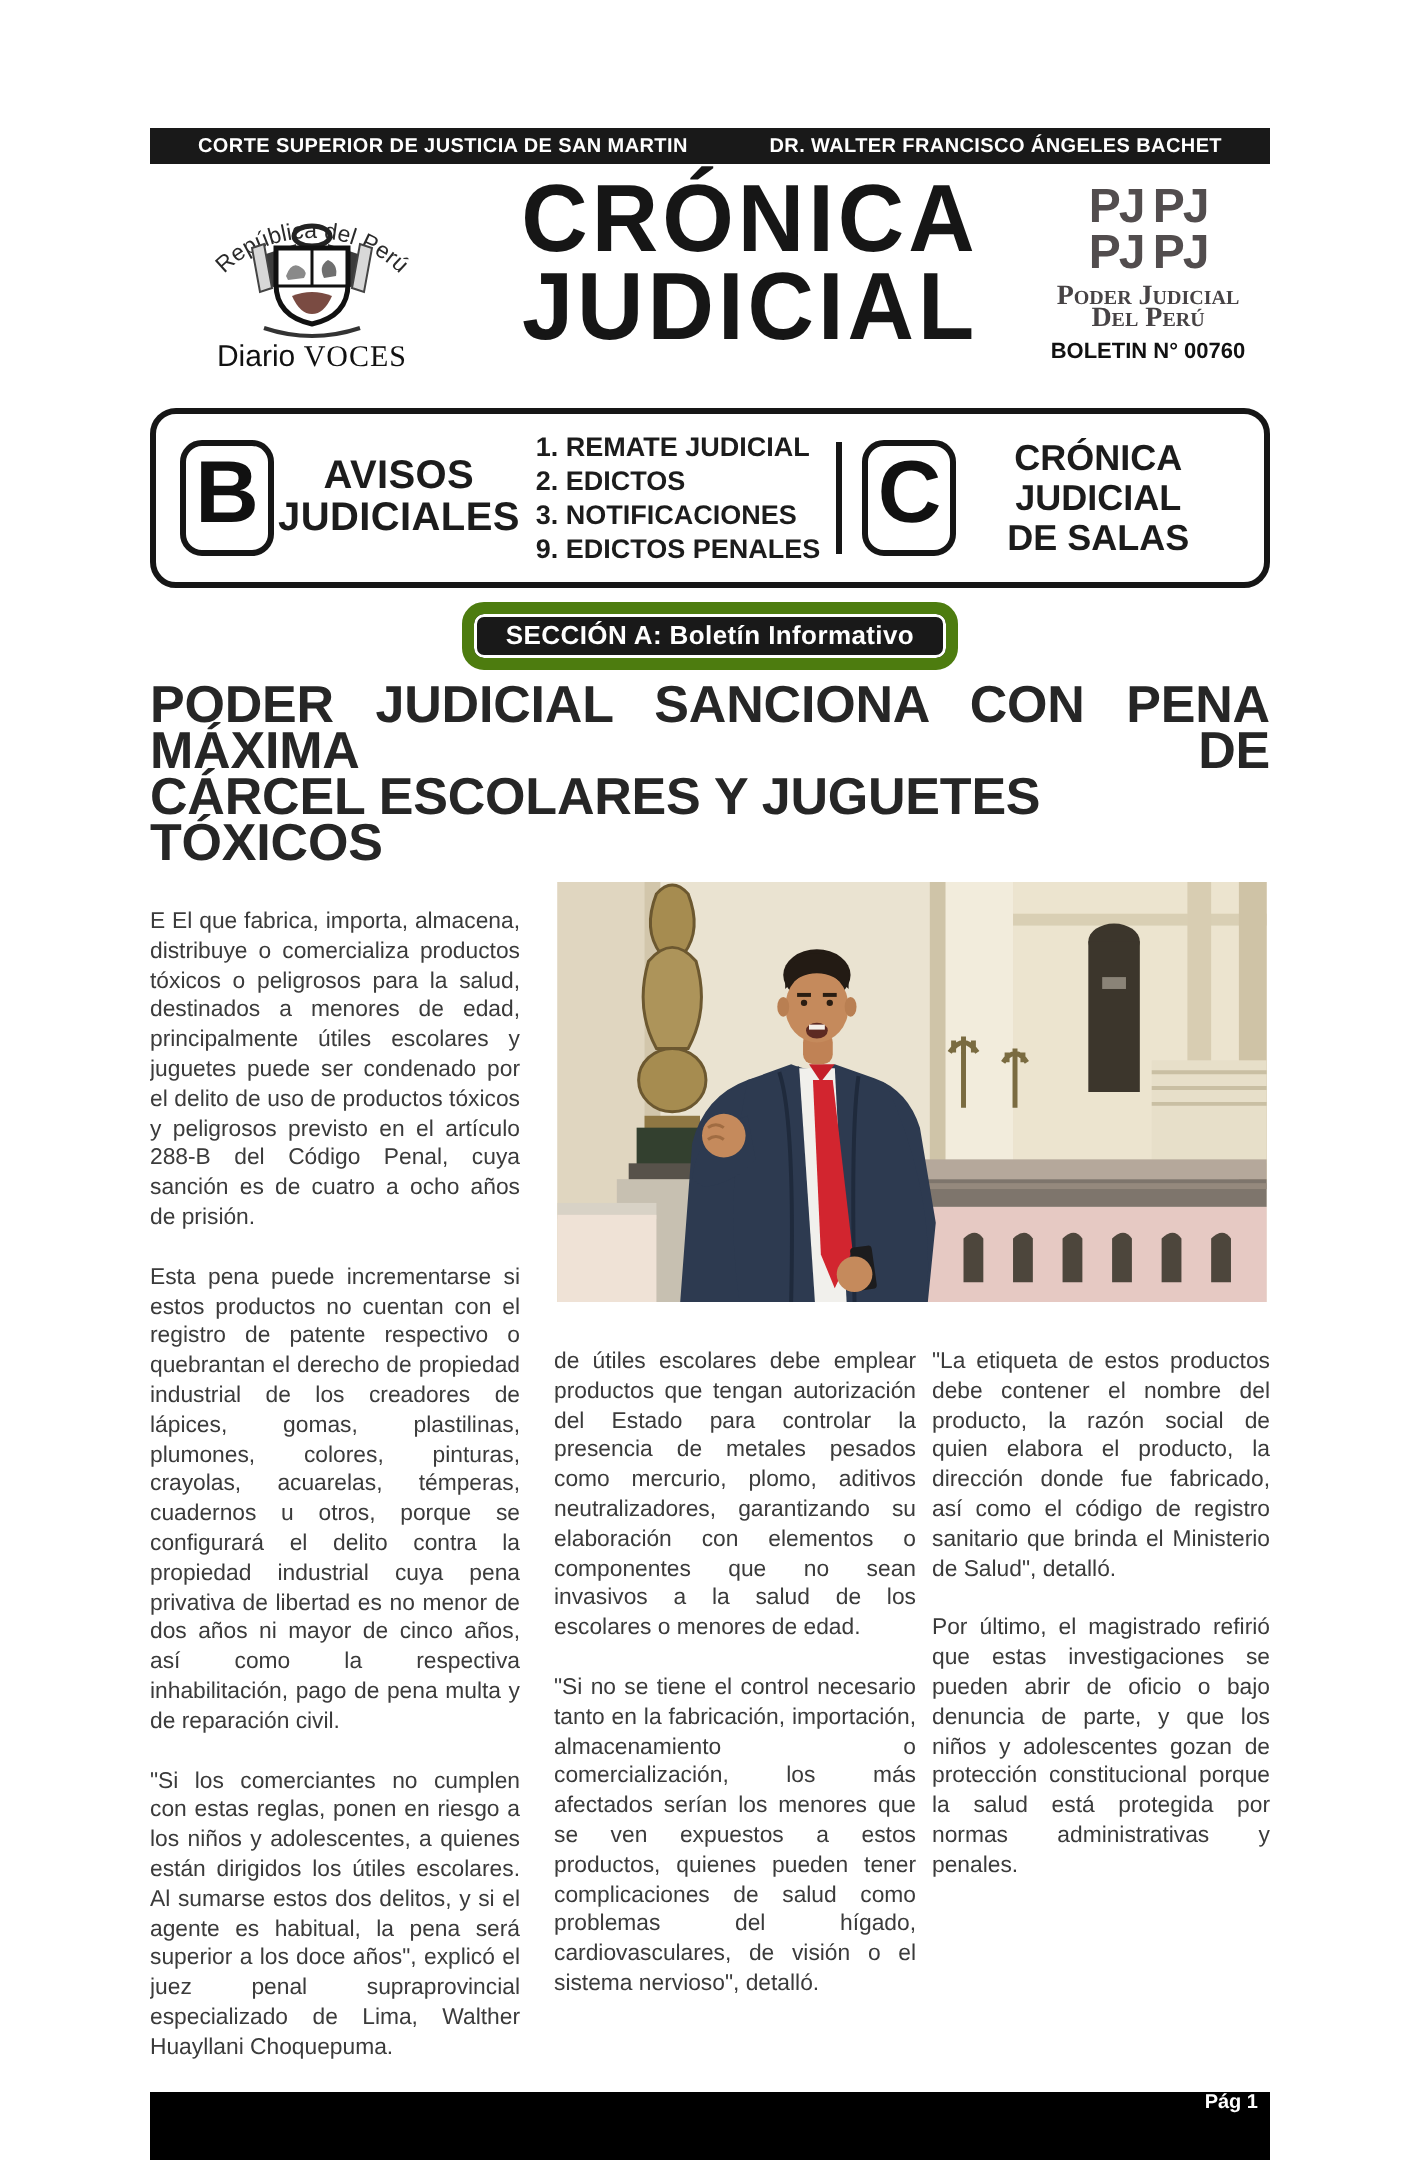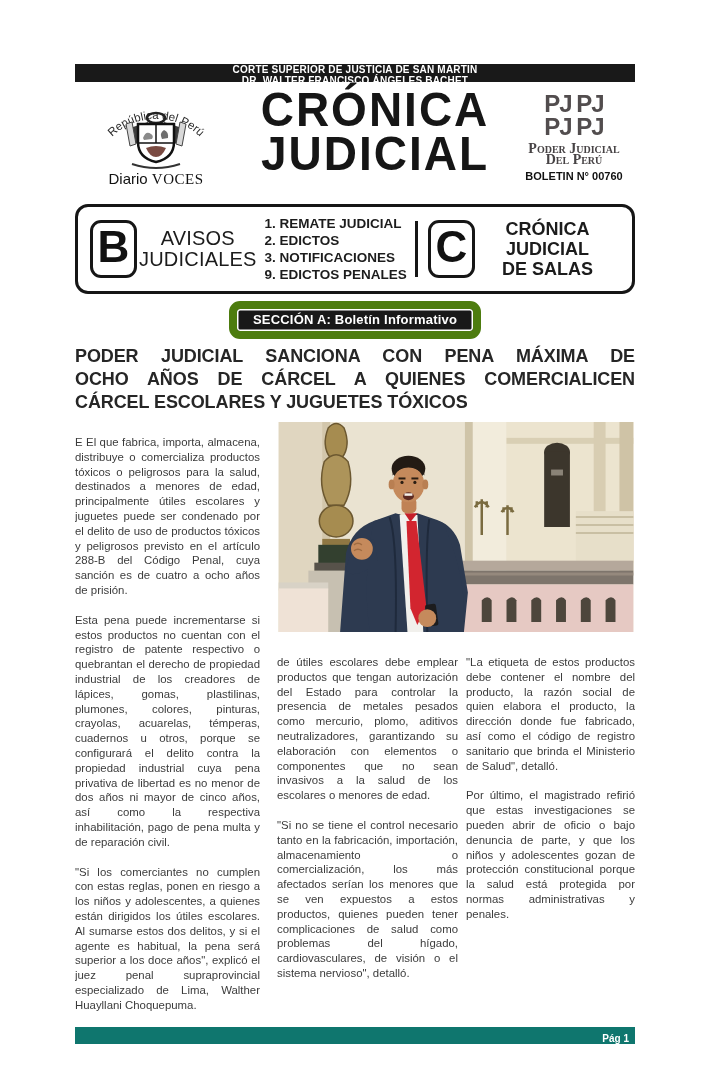--- a/index.html
+++ b/index.html
@@ -7,25 +7,25 @@
   .page {
     position:relative; width:710px; height:1080px; background:#fff;
     font-family:"Liberation Sans", sans-serif; color:#1c1c1c; overflow:hidden;
   }
   .content { position:absolute; left:75px; top:0; width:560px; }
 
   
   .topbar {
     margin-top:64px; height:18px; background:#191919; color:#fff;
     display:flex; justify-content:space-between; align-items:center;
-    padding:0 24px; font-size:10px; font-weight:bold; letter-spacing:.2px;flex-direction:column;
+    padding:0 24px; font-size:10px; font-weight:bold; letter-spacing:.2px;
   }
   .bottombar {
-    margin-top:3px; height:17px; background:#0f766e; color:#fff;
-    display:flex; justify-content:flex-end; align-items:flex-end;
+    margin-top:3px; height:34px; background:#000000; color:#fff;
+    display:flex; justify-content:flex-end; align-items:flex-start;
     padding:0 6px; font-size:10px; font-weight:bold;
   }
 
   
   .masthead { display:flex; margin-top:4px; height:118px; }
   .mh-left { width:162px; display:flex; flex-direction:column; align-items:center; }
   .mh-left .voces { font-size:15px; margin-top:-2px; color:#111; }
   .mh-left .voces .serif { font-family:"Liberation Serif", serif; font-weight:normal; letter-spacing:.5px; }
   .mh-center { flex:1; text-align:center; }
   .mh-title {
@@ -46,37 +46,37 @@
   
   .index-box {
     margin-top:0; height:90px; border:3px solid #161616; border-radius:13px;
     display:flex; align-items:center; padding:0 12px; background:#fff;
   }
   .badge {
     flex:none; width:47px; height:58px; border:3px solid #161616; border-radius:11px;
     display:flex; align-items:center; justify-content:center;
     font-size:44px; font-weight:bold; color:#111; padding-bottom:4px;
   }
-  .b-title { font-size:20px; font-weight:normal; text-align:center; line-height:21px;
+  .b-title { font-size:20px; font-weight:bold; text-align:center; line-height:21px;
     margin:0 8px 0 2px; white-space:nowrap; letter-spacing:.2px; }
   .index-list { font-size:13.5px; font-weight:bold; line-height:17px; white-space:nowrap; }
   .v-divider { flex:none; width:3px; height:56px; background:#161616; margin:0 10px 0 8px; }
   .c-title { flex:1; font-size:18px; font-weight:bold; text-align:center; line-height:20px; }
 
   
   .section-row { text-align:center; margin-top:7px; }
   .section-pill {
     display:inline-block; background:#191919; color:#fff; font-size:13px; font-weight:bold;
-    padding:3px 16px 4px; border-radius:11px; border:8px solid #4d7c0f;
+    padding:3px 16px 4px; border-radius:11px; border:6px solid #4d7c0f;
     box-shadow: inset 0 0 0 1.5px #fff; letter-spacing:.2px;
   }
 
   
   .headline { margin-top:6px; color:#262626; }
-  .headline div { font-size:18px; font-weight:bold; line-height:23px; letter-spacing:-.1px; }
+  .headline div { font-size:26px; font-weight:bold; line-height:23px; letter-spacing:-.1px; }
   .headline .just { text-align:justify; text-align-last:justify; }
 
   
   .article-body { position:relative; height:604px; margin-top:6px; }
   .col { position:absolute; top:0; overflow:hidden; }
   .col p { font-size:11.4px; line-height:14.8px; text-align:justify; color:#3b3b3b; margin:15px 0 12px; }
   .col-1 { left:0; width:185px; height:602px; }
   .col-2 { left:202px; top:220px; width:181px; height:384px; }
   .col-3 { left:391px; top:220px; width:169px; height:384px; }
   .photo { position:absolute; left:202px; top:2px; width:358px; height:210px; }
@@ -156,21 +156,20 @@
         <div>DE SALAS</div>
       </div>
     </div>
 
     <div class="section-row">
       <span class="section-pill">SECCIÓN A: Boletín Informativo</span>
     </div>
 
     <div class="headline">
       <div class="just">PODER JUDICIAL SANCIONA CON PENA MÁXIMA DE</div>
-      <div class="just">OCHO AÑOS DE CÁRCEL A QUIENES COMERCIALICEN</div>
       <div>CÁRCEL ESCOLARES Y JUGUETES TÓXICOS</div>
     </div>
 
     <div class="article-body">
       <div class="col col-1">
           <p>E El que fabrica, importa, almacena, distribuye o comercializa productos tóxicos o peligrosos para la salud, destinados a menores de edad, principalmente útiles escolares y juguetes puede ser condenado por el delito de uso de productos tóxicos y peligrosos previsto en el artículo 288-B del Código Penal, cuya sanción es de cuatro a ocho años de prisión.</p>
           <p>Esta pena puede incrementarse si estos productos no cuentan con el registro de patente respectivo o quebrantan el derecho de propiedad industrial de los creadores de lápices, gomas, plastilinas, plumones, colores, pinturas, crayolas, acuarelas, témperas, cuadernos u otros, porque se configurará el delito contra la propiedad industrial cuya pena privativa de libertad es no menor de dos años ni mayor de cinco años, así como la respectiva inhabilitación, pago de pena multa y de reparación civil.</p>
           <p>"Si los comerciantes no cumplen con estas reglas, ponen en riesgo a los niños y adolescentes, a quienes están dirigidos los útiles escolares. Al sumarse estos dos delitos, y si el agente es habitual, la pena será superior a los doce años", explicó el juez penal supraprovincial especializado de Lima, Walther Huayllani Choquepuma.</p>
           <p>El tanto señaló que la elaboración</p>
         </div>

